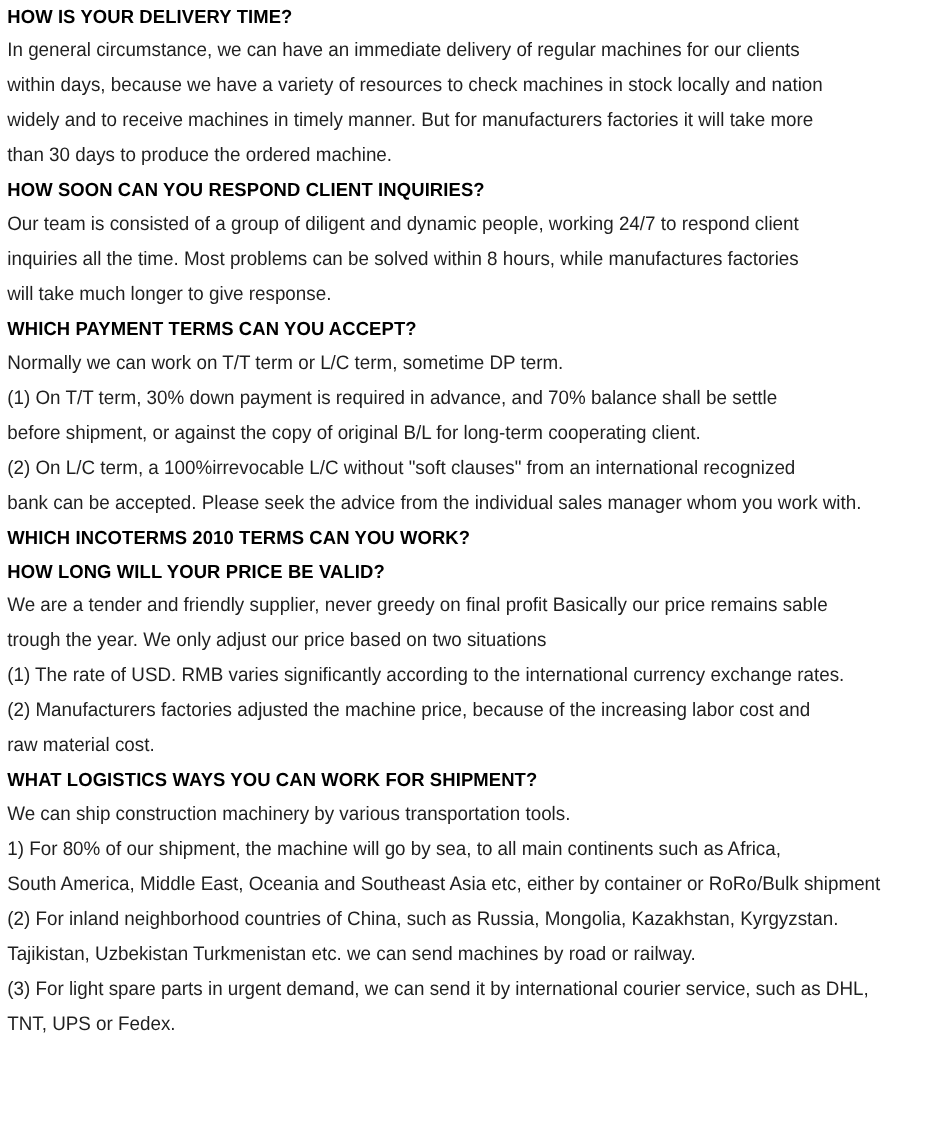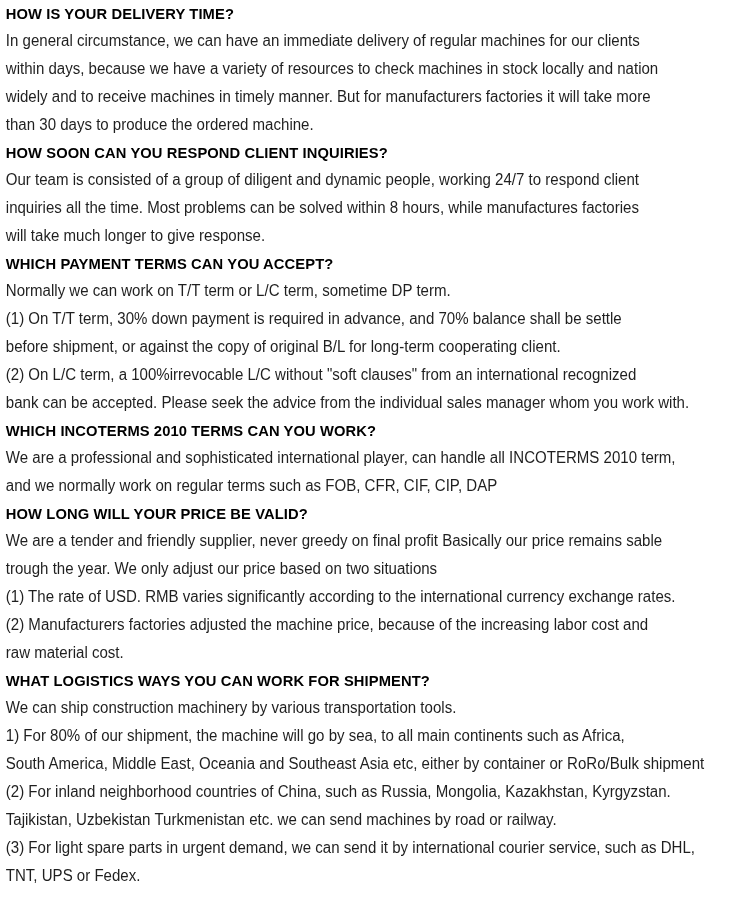--- a/index.html
+++ b/index.html
@@ -79,24 +79,20 @@
       <div class="faq-answer">
         <div class="faq-line">Normally we can work on T/T term or L/C term, sometime DP term.</div>
         <div class="faq-line">(1) On T/T term, 30% down payment is required in advance, and 70% balance shall be settle</div>
         <div class="faq-line">before shipment, or against the copy of original B/L for long-term cooperating client.</div>
         <div class="faq-line">(2) On L/C term, a 100%irrevocable L/C without "soft clauses" from an international recognized</div>
         <div class="faq-line">bank can be accepted. Please seek the advice from the individual sales manager whom you work with.</div>
       </div>
     </div>
     <div class="faq-section">
       <div class="faq-question" style="color: rgb(0, 0, 0);">WHICH INCOTERMS 2010 TERMS CAN YOU WORK?</div>
-      <div class="faq-answer">
-        <div class="faq-line">We are a professional and sophisticated international player, can handle all INCOTERMS 2010 term,</div>
-        <div class="faq-line">and we normally work on regular terms such as FOB, CFR, CIF, CIP, DAP</div>
-      </div>
     </div>
     <div class="faq-section">
       <div class="faq-question" style="color: rgb(0, 0, 0);">HOW LONG WILL YOUR PRICE BE VALID?</div>
       <div class="faq-answer">
         <div class="faq-line">We are a tender and friendly supplier, never greedy on final profit Basically our price remains sable</div>
         <div class="faq-line">trough the year. We only adjust our price based on two situations</div>
         <div class="faq-line">(1) The rate of USD. RMB varies significantly according to the international currency exchange rates.</div>
         <div class="faq-line">(2) Manufacturers factories adjusted the machine price, because of the increasing labor cost and</div>
         <div class="faq-line">raw material cost.</div>
       </div>

